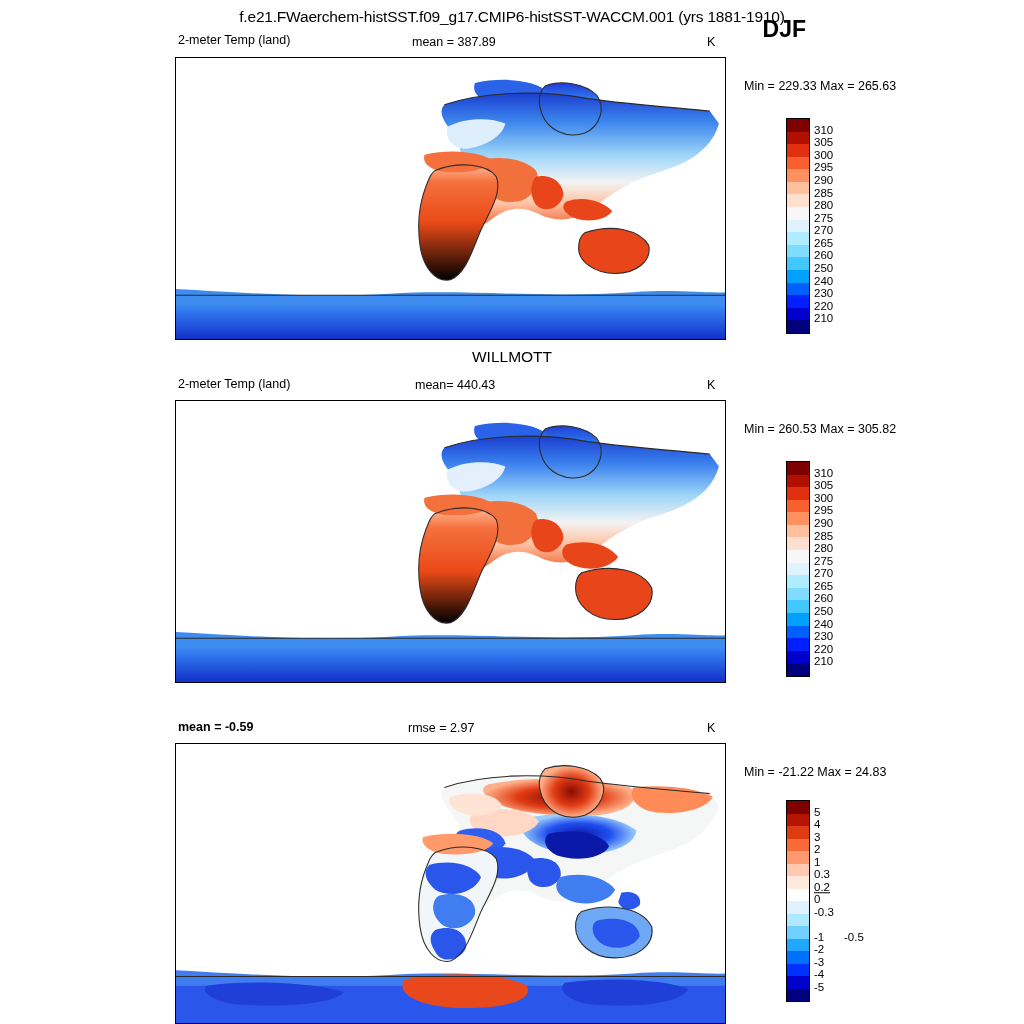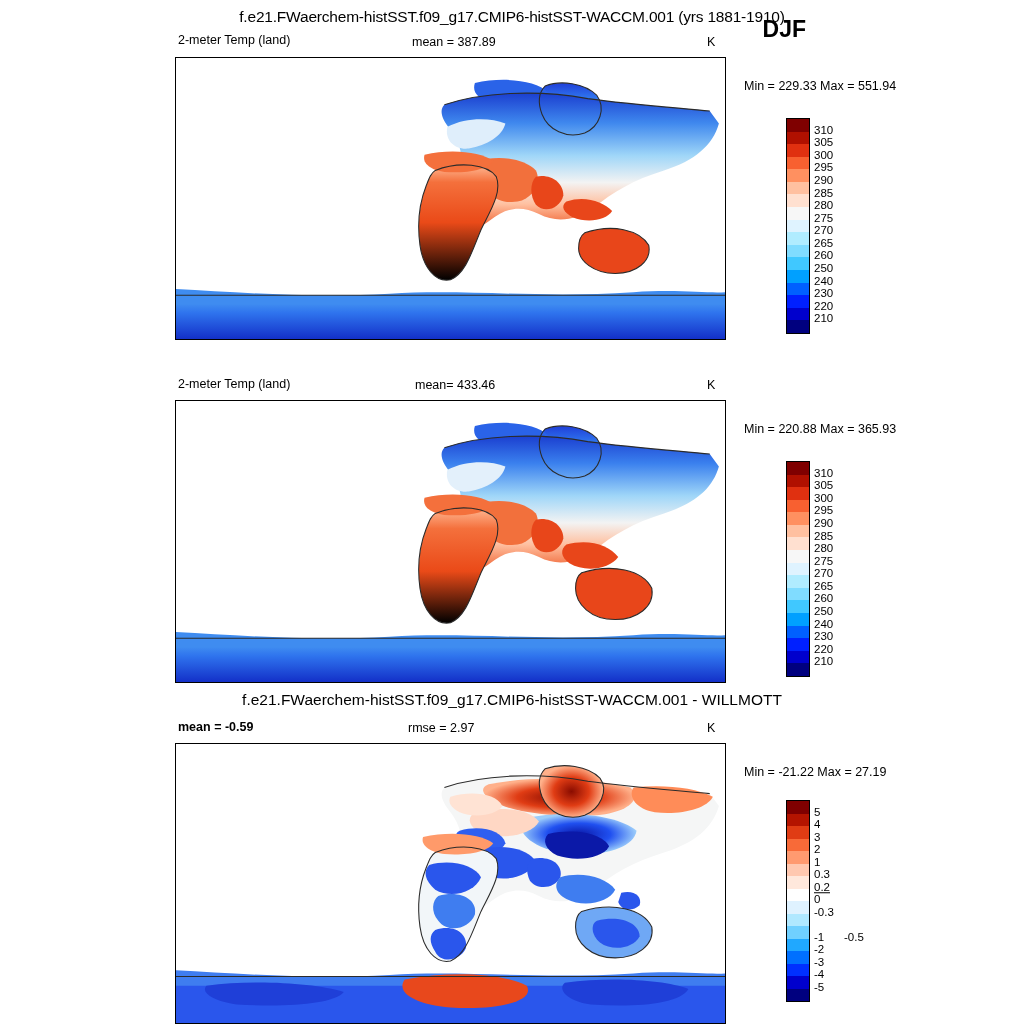--- a/index.html
+++ b/index.html
@@ -98,21 +98,21 @@
 <body>
 
 <div class="page">
 
   <div class="abs main-title">f.e21.FWaerchem-histSST.f09_g17.CMIP6-histSST-WACCM.001 (yrs 1881-1910)</div>
   <div class="abs season-label">DJF</div>
 
   <div class="abs sub-left" style="left:178px; top:33px;">2-meter Temp (land)</div>
   <div class="abs sub-center" style="left:412px; top:35px;">mean = 387.89</div>
   <div class="abs sub-right" style="left:707px; top:35px;">K</div>
-  <div class="abs minmax" style="left:744px; top:79px;">Min = 229.33 Max = 551.94</div>
+  <div class="abs minmax" style="left:744px; top:79px;">Min = 229.33 Max = 265.63</div>
 
   <div class="abs map-frame" style="left:175px; top:57px; width:551px; height:283px;">
     <div class="map-inner">
       <svg viewBox="0 0 360 180" preserveAspectRatio="none" width="100%" height="100%">
         <defs>
           <linearGradient id="g1polarN" x1="0" y1="0" x2="0" y2="1">
             <stop offset="0%" stop-color="#1f3fd8"></stop>
             <stop offset="28%" stop-color="#2f74ee"></stop>
             <stop offset="58%" stop-color="#73c2f7"></stop>
             <stop offset="100%" stop-color="#bfe4fb"></stop>
@@ -234,24 +234,25 @@
       <div class="cbar-lab" style="top: 113.294px;">270</div>
       <div class="cbar-lab" style="top: 125.882px;">265</div>
       <div class="cbar-lab" style="top: 138.471px;">260</div>
       <div class="cbar-lab" style="top: 151.059px;">250</div>
       <div class="cbar-lab" style="top: 163.647px;">240</div>
       <div class="cbar-lab" style="top: 176.235px;">230</div>
       <div class="cbar-lab" style="top: 188.824px;">220</div>
       <div class="cbar-lab" style="top: 201.412px;">210</div>
     </div>
 
+  <div class="abs panel-title" style="top:348px;">WILLMOTT</div>
   <div class="abs sub-left" style="left:178px; top:377px;">2-meter Temp (land)</div>
-  <div class="abs sub-center" style="left:415px; top:378px;">mean= 433.46</div>
+  <div class="abs sub-center" style="left:415px; top:378px;">mean= 440.43</div>
   <div class="abs sub-right" style="left:707px; top:378px;">K</div>
-  <div class="abs minmax" style="left:744px; top:422px;">Min = 220.88 Max = 365.93</div>
+  <div class="abs minmax" style="left:744px; top:422px;">Min = 260.53 Max = 305.82</div>
 
   <div class="abs map-frame" style="left:175px; top:400px; width:551px; height:283px;">
     <div class="map-inner">
       <svg viewBox="0 0 360 180" preserveAspectRatio="none" width="100%" height="100%">
         <defs>
           <linearGradient id="g2asia" x1="0" y1="0" x2="0" y2="1">
             <stop offset="0%" stop-color="#1b3fd0"></stop>
             <stop offset="20%" stop-color="#3a80ee"></stop>
             <stop offset="44%" stop-color="#9fd6f8"></stop>
             <stop offset="64%" stop-color="#f3f3f3"></stop>
@@ -353,25 +354,24 @@
       <div class="cbar-lab" style="top: 113.294px;">270</div>
       <div class="cbar-lab" style="top: 125.882px;">265</div>
       <div class="cbar-lab" style="top: 138.471px;">260</div>
       <div class="cbar-lab" style="top: 151.059px;">250</div>
       <div class="cbar-lab" style="top: 163.647px;">240</div>
       <div class="cbar-lab" style="top: 176.235px;">230</div>
       <div class="cbar-lab" style="top: 188.824px;">220</div>
       <div class="cbar-lab" style="top: 201.412px;">210</div>
     </div>
 
-  <div class="abs panel-title" style="top:691px;">f.e21.FWaerchem-histSST.f09_g17.CMIP6-histSST-WACCM.001 - WILLMOTT</div>
   <div class="abs sub-left" style="left:178px; top:720px;font-weight:bold;">mean =  -0.59</div>
   <div class="abs sub-center" style="left:408px; top:721px;">rmse =   2.97</div>
   <div class="abs sub-right" style="left:707px; top:721px;">K</div>
-  <div class="abs minmax" style="left:744px; top:765px;">Min = -21.22 Max =  27.19</div>
+  <div class="abs minmax" style="left:744px; top:765px;">Min = -21.22 Max =  24.83</div>
 
   <div class="abs map-frame" style="left:175px; top:743px; width:551px; height:281px;">
     <div class="map-inner">
       <svg viewBox="0 0 360 180" preserveAspectRatio="none" width="100%" height="100%">
         <defs>
           <radialGradient id="d-hot" cx="50%" cy="50%" r="50%">
             <stop offset="0%" stop-color="#8a0c00"></stop>
             <stop offset="55%" stop-color="#e03c14"></stop>
             <stop offset="100%" stop-color="#ffb08a"></stop>
           </radialGradient>

